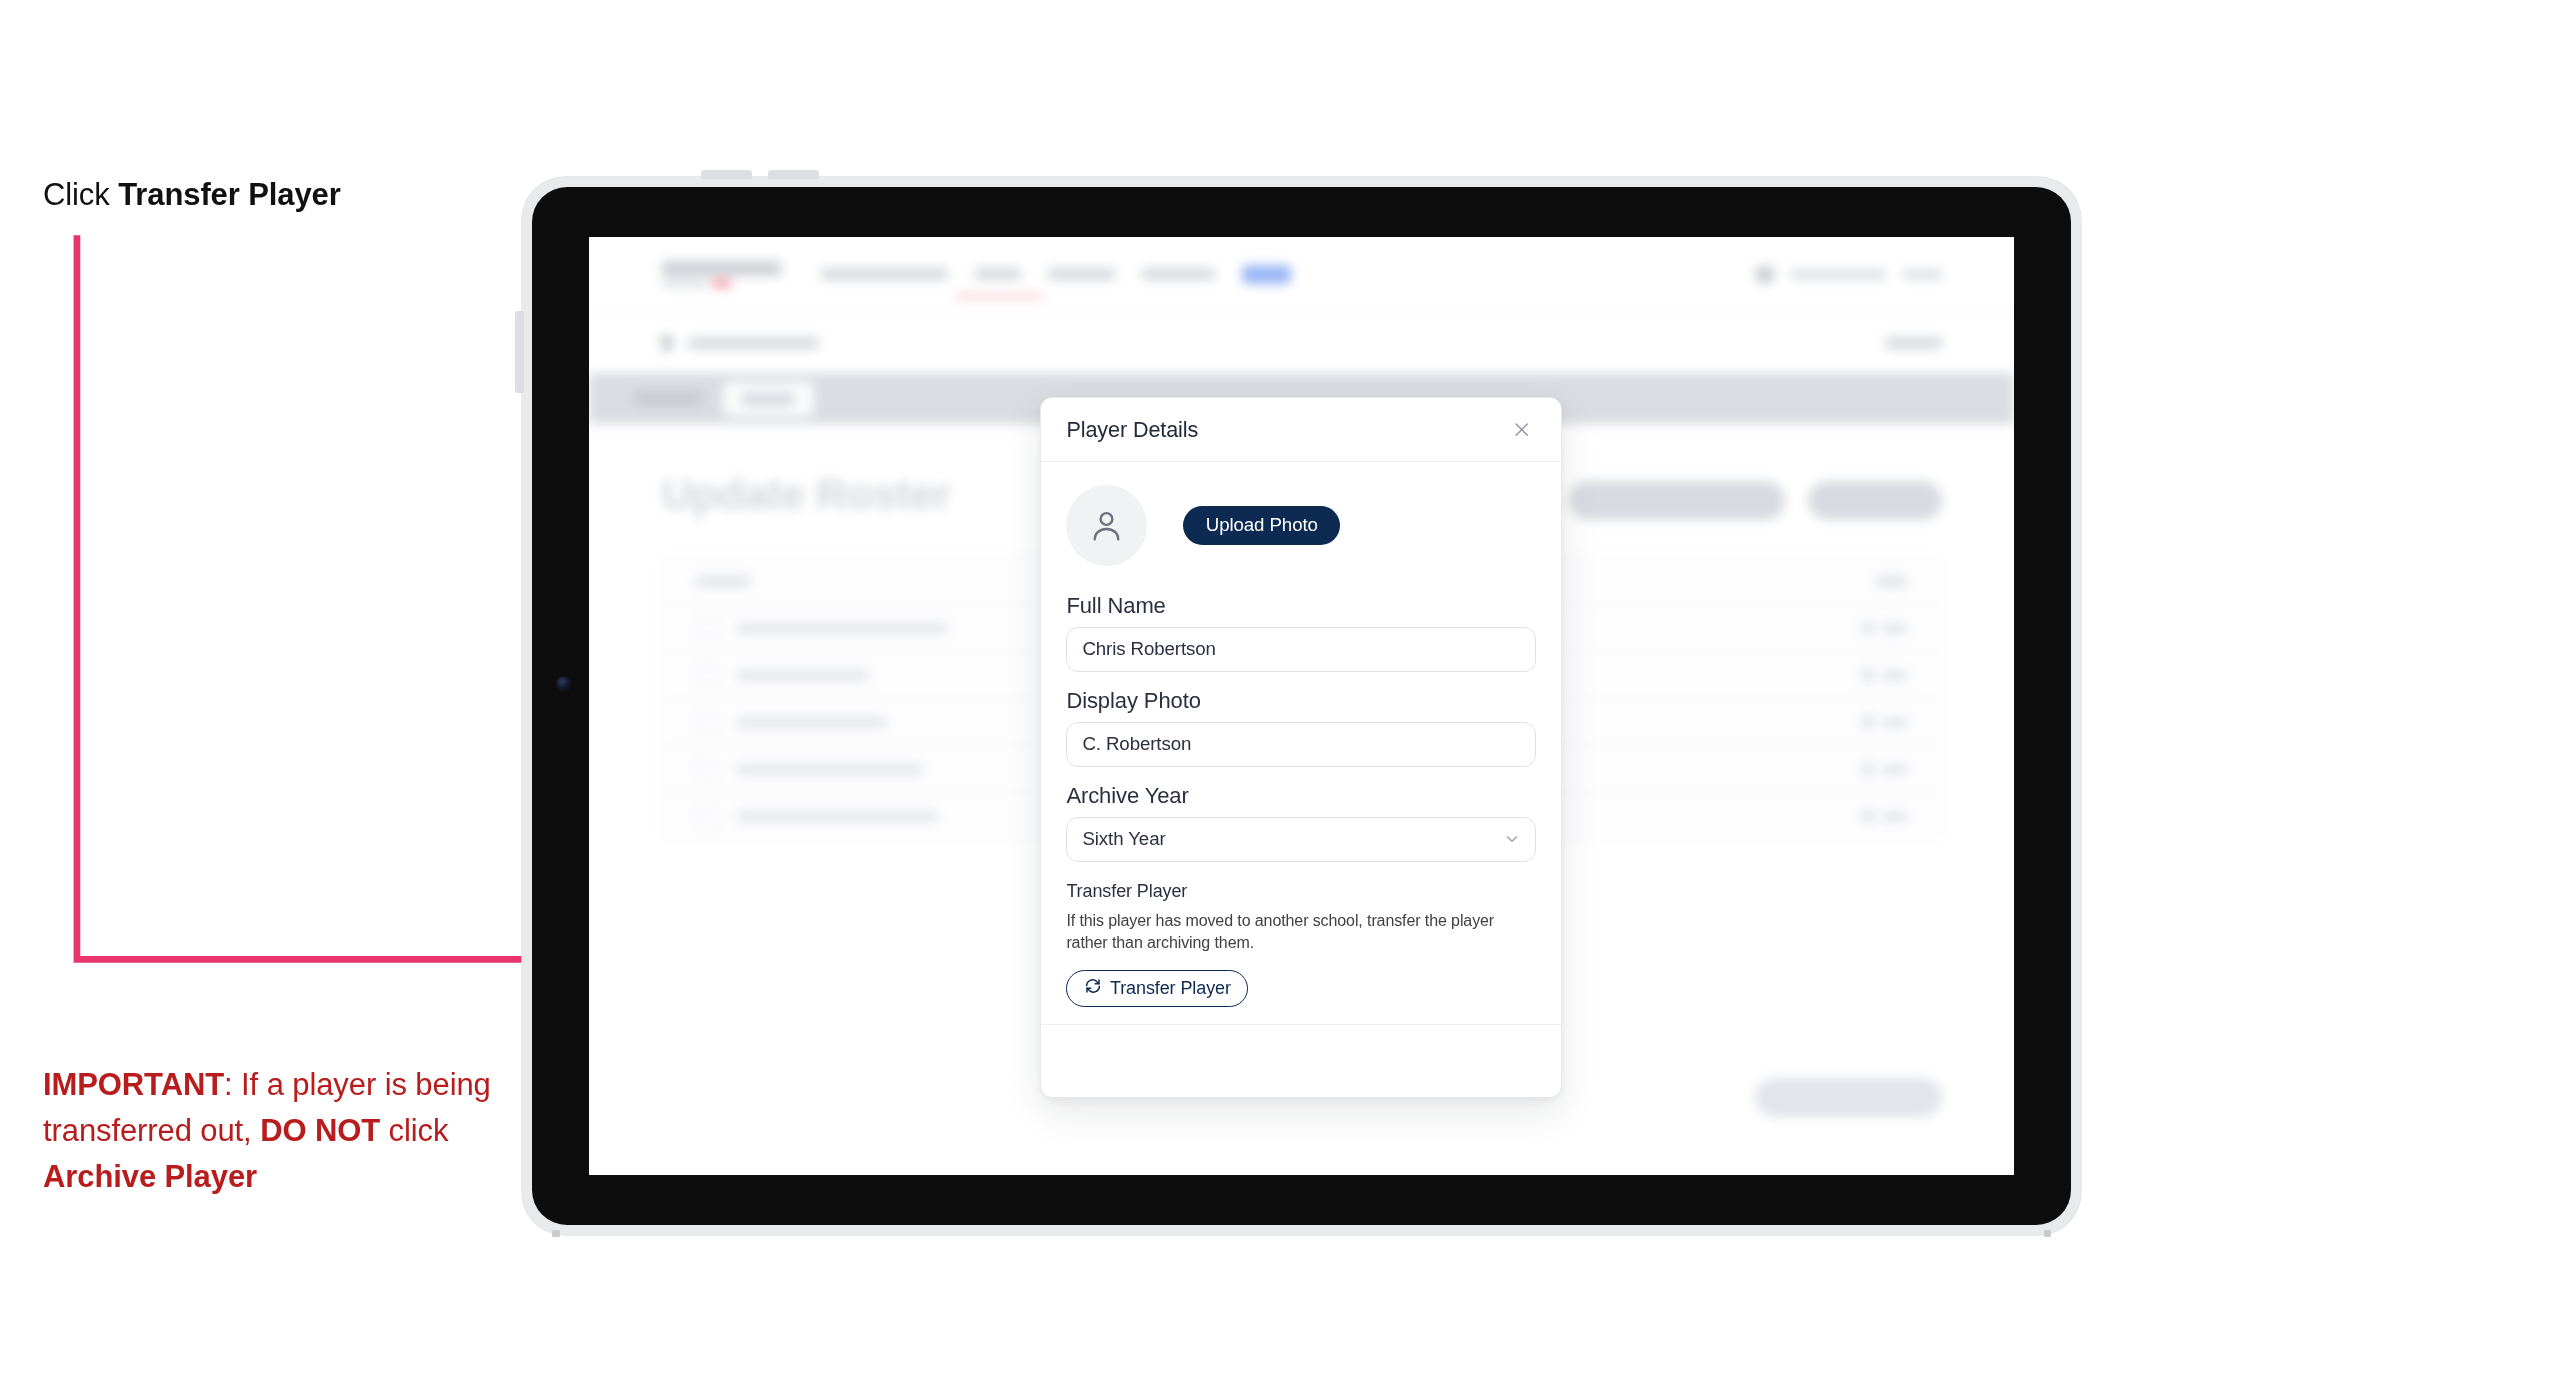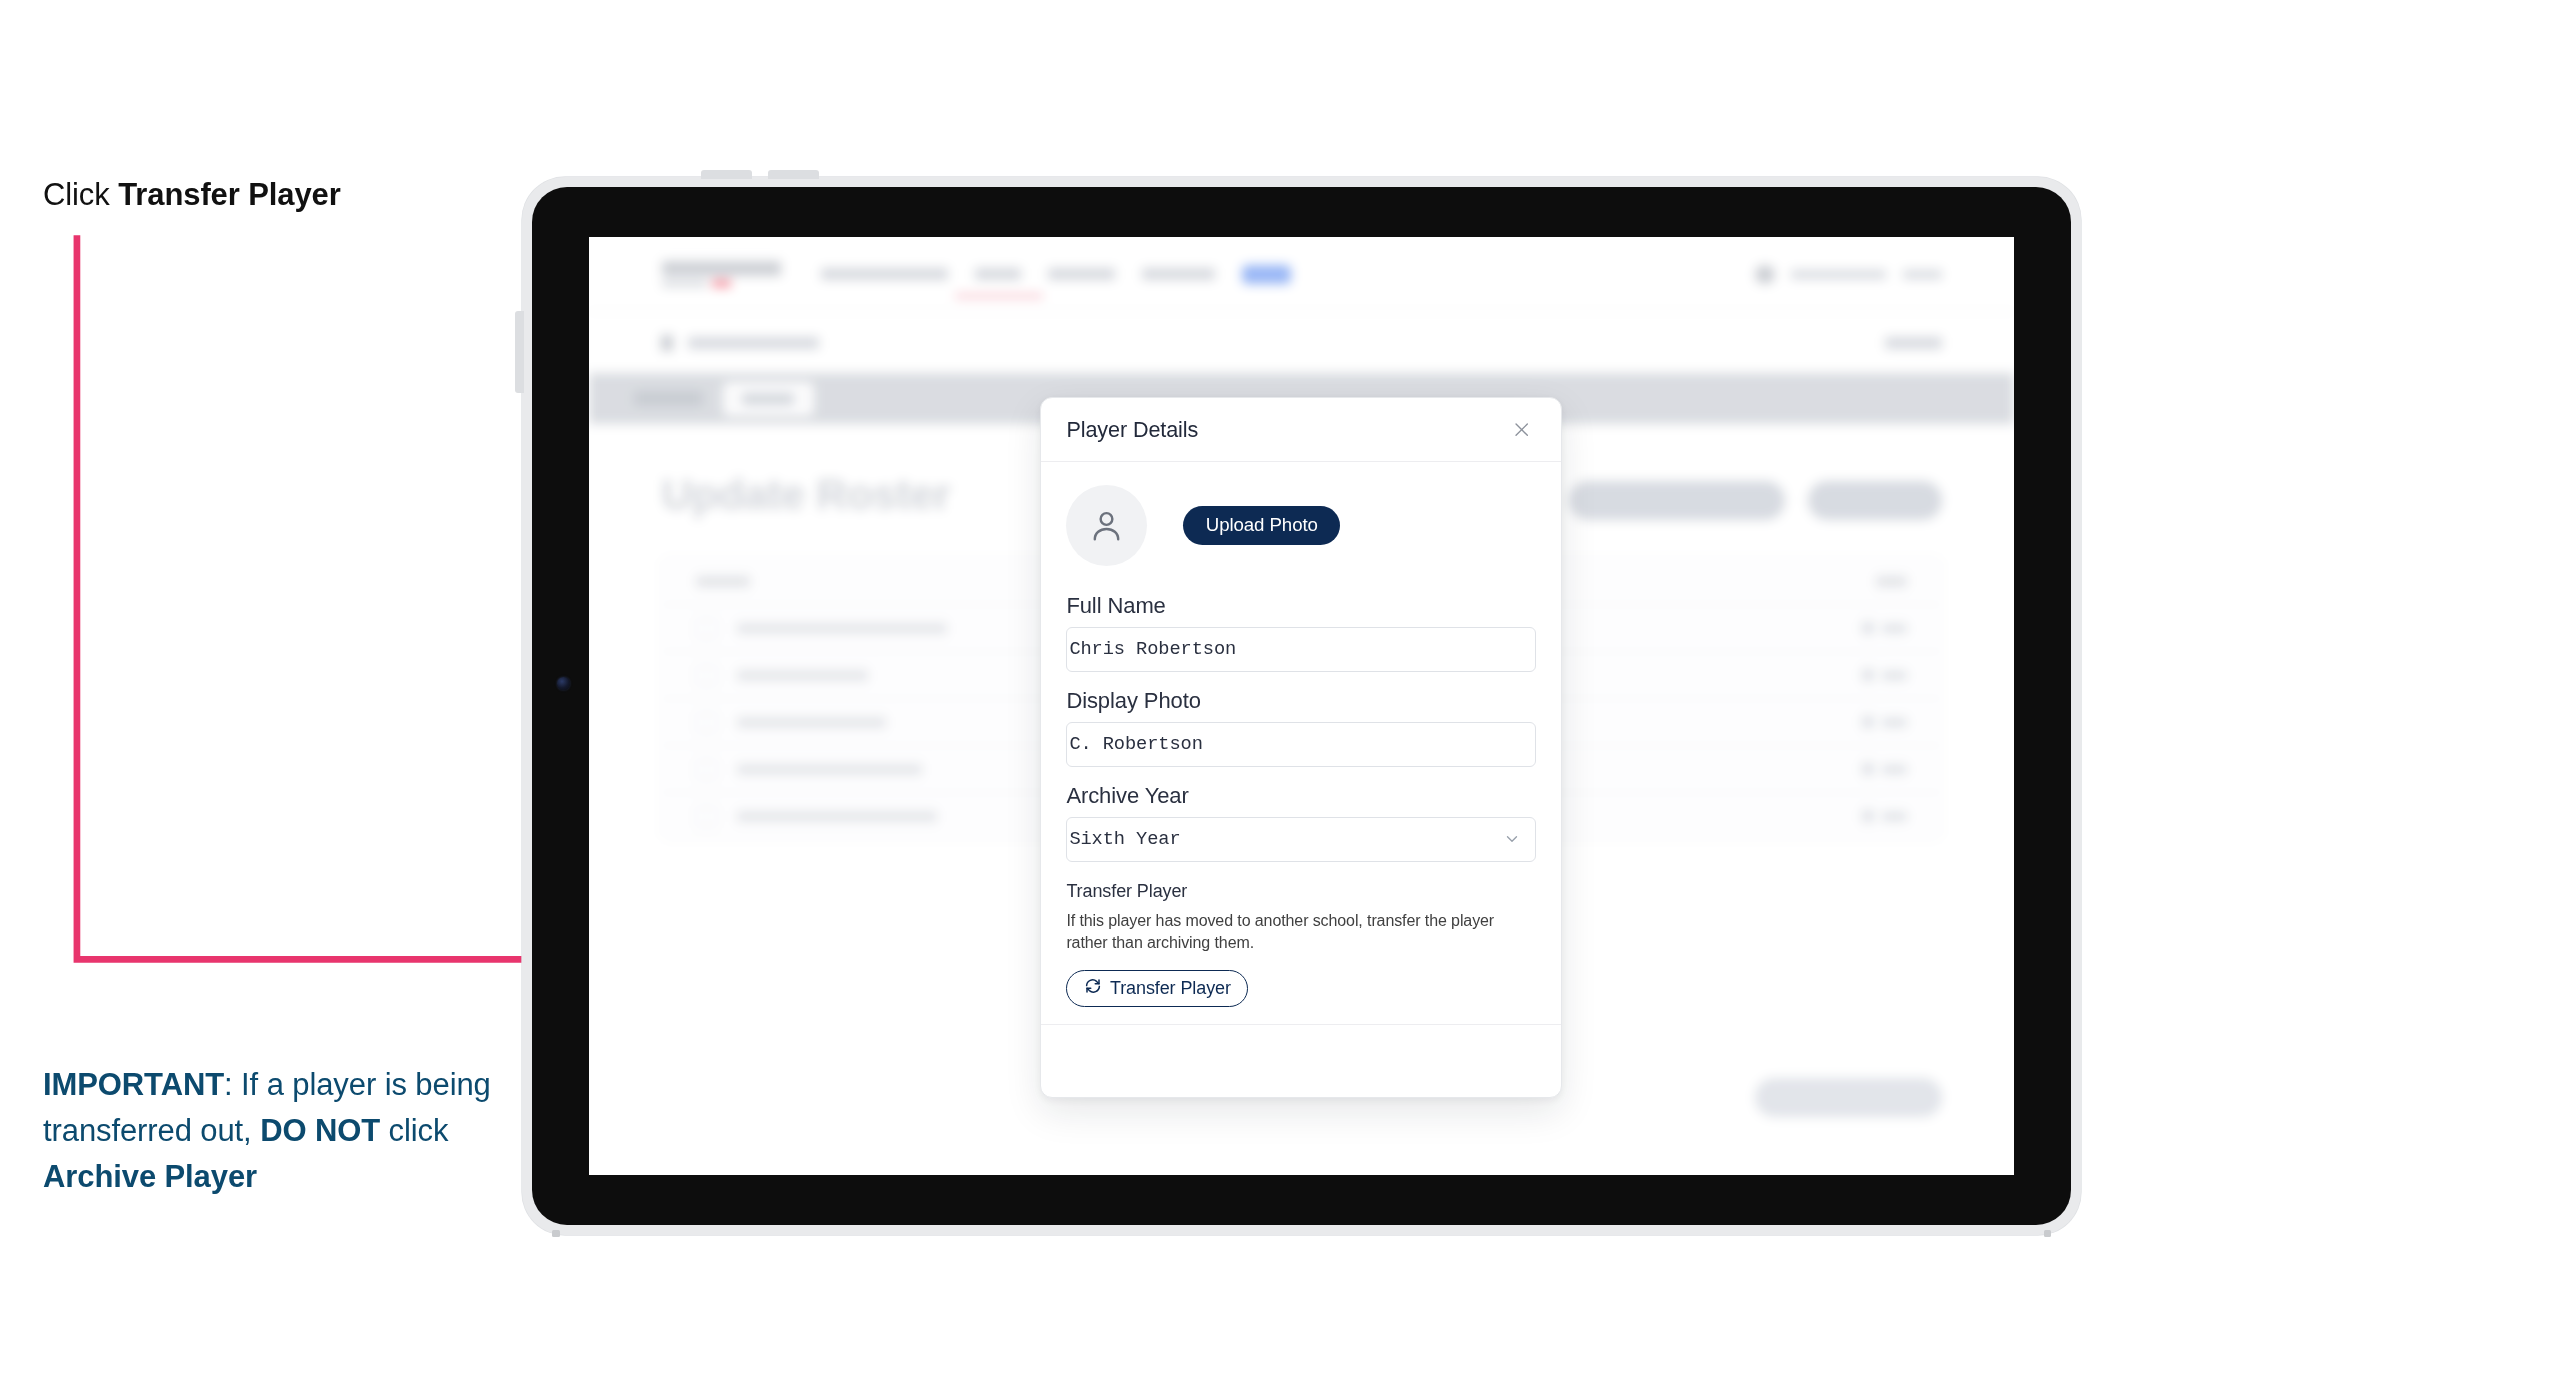--- a/index.html
+++ b/index.html
@@ -15,21 +15,21 @@
   .ann-top {
     position: absolute; left: 43px; top: 176px;
     font-size: 31px; line-height: 1.25; color: #111111;
     letter-spacing: -0.1px; white-space: nowrap;
   }
   .ann-top b { font-weight: 700; }
 
   .ann-bottom {
     position: absolute; left: 43px; top: 1062px;
     width: 448px;
-    font-size: 31px; line-height: 1.48; color: #0c4a6e;
+    font-size: 31px; line-height: 1.48; color: #b91c1c;
     letter-spacing: -0.1px;
   }
   .ann-bottom b { font-weight: 700; }
 
   
   .pointer { position: absolute; left: 0; top: 0; width: 2576px; height: 1386px;
              pointer-events: none; }
 
   
   .device {
@@ -188,25 +188,25 @@
     font-size: 18.7px; font-family: "Liberation Sans", sans-serif;
     cursor: pointer; letter-spacing: -0.1px;
   }
 
   .field { margin-bottom: 15.7px; }
   .field-label {
     font-size: 22px; color: #2a3040; margin-bottom: 8.2px; letter-spacing: -0.1px;
   }
   .field-input {
     width: 100%; height: 45px;
-    border: 0.7px solid #dfe2e7; border-radius: 6px;
+    border: 0.7px solid #dfe2e7; border-radius: 12px;
     background: #ffffff;
-    padding: 0 2px;
+    padding: 0 15px;
     font-size: 18.7px; color: #2a3040;
-    font-family: Liberation Mono, monospace;
+    font-family: Liberation Sans, sans-serif;
     outline: none; letter-spacing: -0.1px;
   }
   .select-wrap { position: relative; }
   .select-wrap .chev {
     position: absolute; right: 15px; top: 50%; transform: translateY(-50%);
     pointer-events: none; color: #98a0ab;
   }
   .select-wrap .chev svg { width: 18px; height: 18px; display:block; }
 
   .transfer-block { margin-top: 19.4px; }

